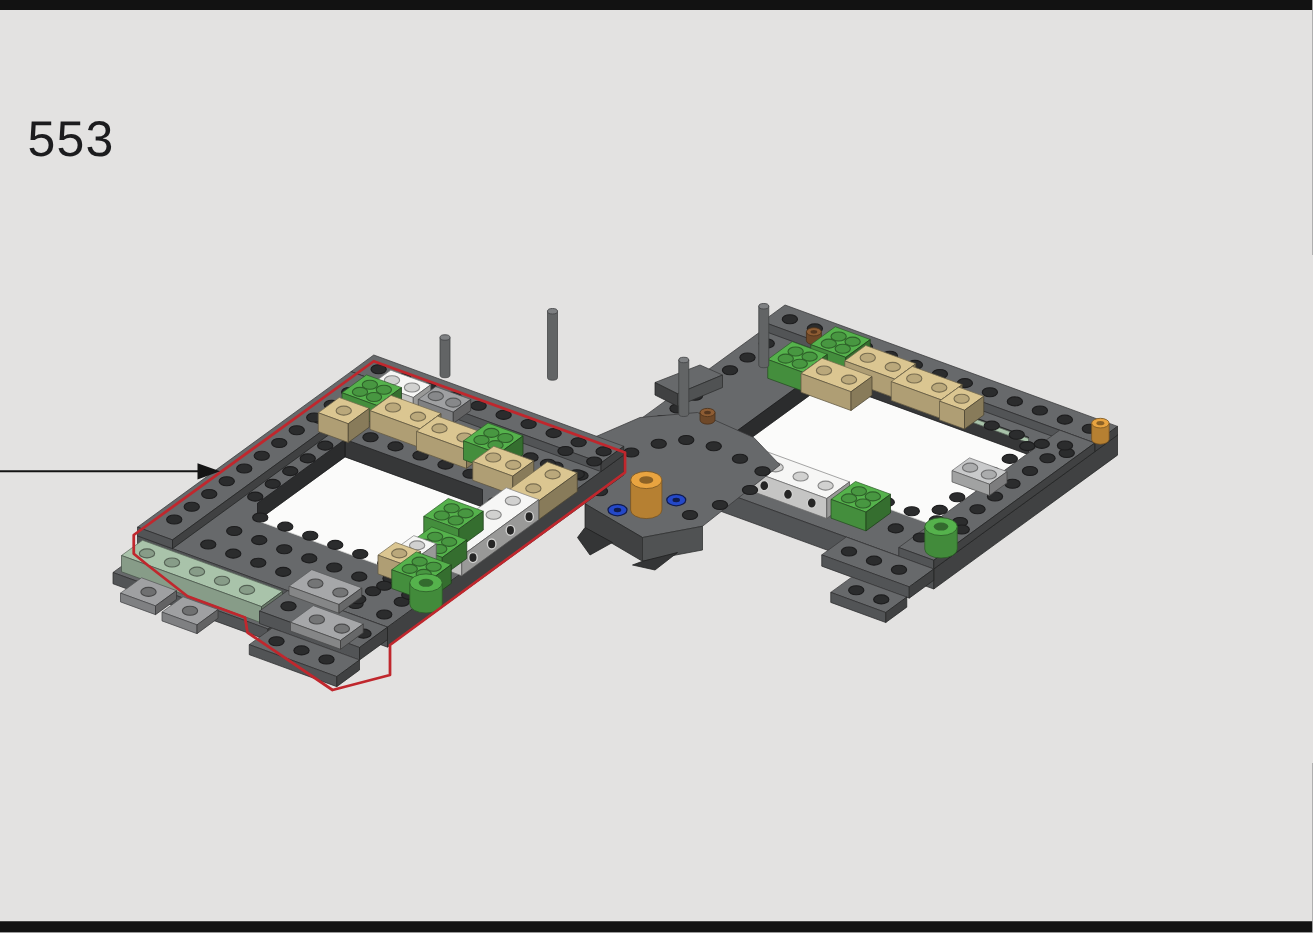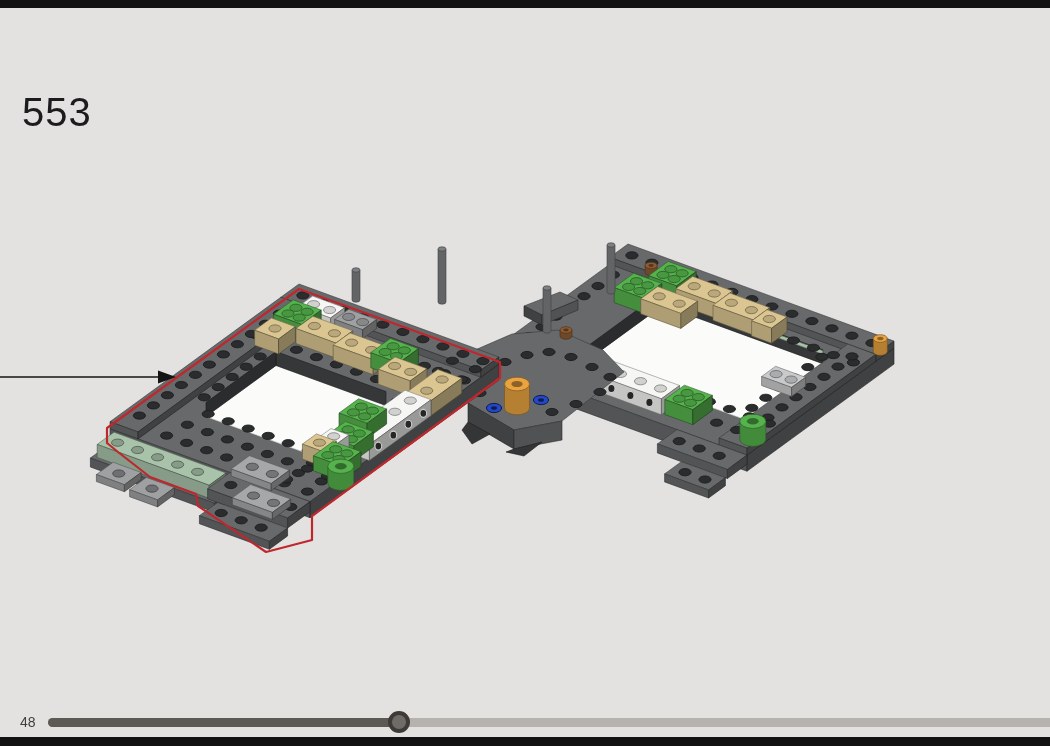--- a/index.html
+++ b/index.html
@@ -489,21 +489,14 @@
         </g>
         <g>
           <polygon points="299,289 500,362 500,378 312,516 312,540 266,552 198,506 196,494 150,477 118,452 107,443 107,428" fill="none" stroke="#c0272d" stroke-width="2.2" stroke-linejoin="round"></polygon>
         </g>
         <g>
           <line x1="0" y1="377" x2="159" y2="377" stroke="#141414" stroke-width="1.7"></line>
           <polygon points="158,370.5 176,377 158,383.5" fill="#141414"></polygon>
         </g>
       </svg>
     </div>
-  <div class="pager">
-    <span class="page-label">48</span>
-    <div class="track">
-      <div class="fill" id="slider-fill" style="width: 351px;"></div>
-    </div>
-    <div class="thumb" id="slider-thumb" style="left: 388px;"></div>
-  </div>
   <div class="bar bottom"></div>
 </div>
 
 </body></html>

